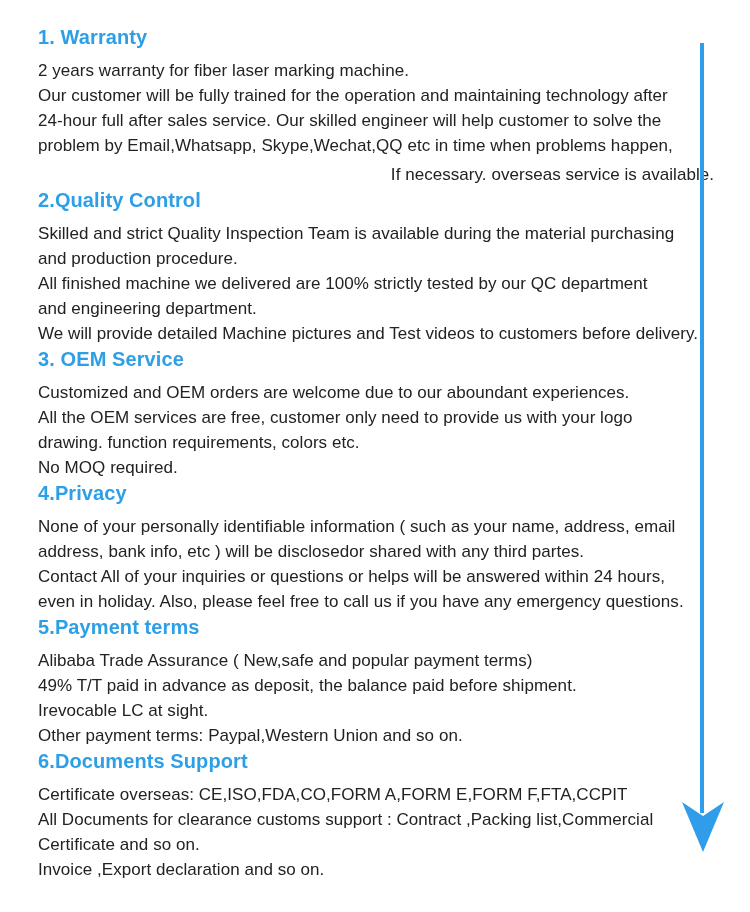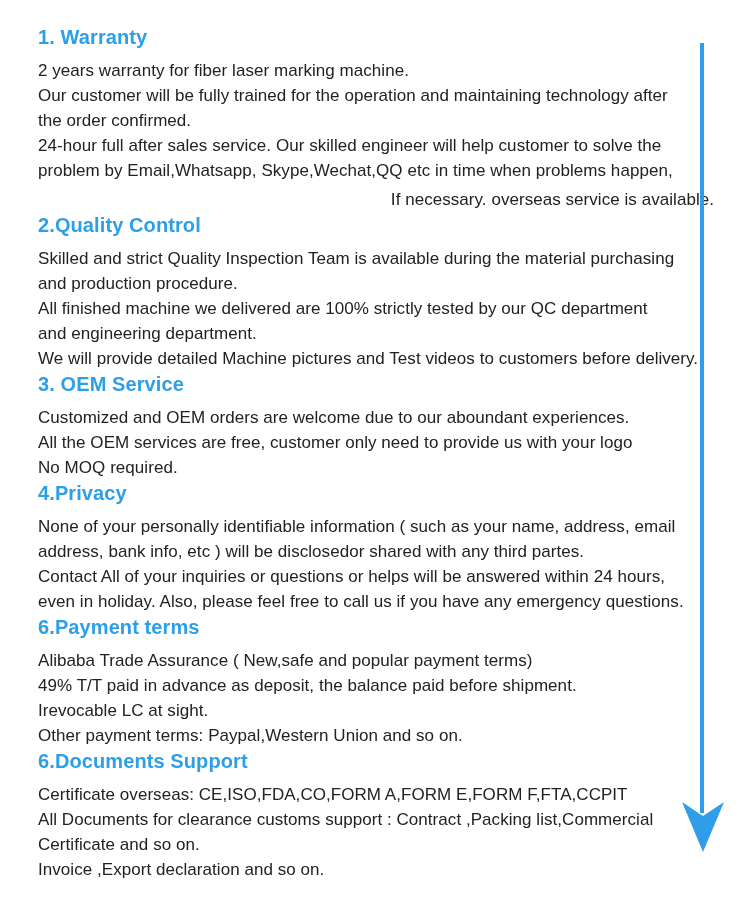--- a/index.html
+++ b/index.html
@@ -69,52 +69,52 @@
 </style>
 </head>
 <body>
 
 <div class="page">
 
   <section class="section">
     <h2 class="section-title">1. Warranty</h2>
     <div class="line">2 years warranty for fiber laser marking machine.</div>
     <div class="line">Our customer will be fully trained for the operation and maintaining technology after</div>
-    <div class="line">the order confirmed.</div>
     <div class="line">24-hour full after sales service. Our skilled engineer will help customer to solve the</div>
     <div class="line">problem by Email,Whatsapp, Skype,Wechat,QQ etc in time when problems happen,</div>
     <div class="line gap-before">If necessary. overseas service is available.</div>
   </section>
 
   <section class="section">
     <h2 class="section-title">2.Quality Control</h2>
     <div class="line">Skilled and strict Quality Inspection Team is available during the material purchasing</div>
     <div class="line">and production procedure.</div>
     <div class="line">All finished machine we delivered are 100% strictly tested by our QC department</div>
     <div class="line">and engineering department.</div>
     <div class="line">We will provide detailed Machine pictures and Test videos to customers before delivery.</div>
   </section>
 
   <section class="section">
     <h2 class="section-title">3. OEM Service</h2>
     <div class="line">Customized and OEM orders are welcome due to our aboundant experiences.</div>
     <div class="line">All the OEM services are free, customer only need to provide us with your logo</div>
+    <div class="line">drawing. function requirements, colors etc.</div>
     <div class="line">No MOQ required.</div>
   </section>
 
   <section class="section">
     <h2 class="section-title">4.Privacy</h2>
     <div class="line">None of your personally identifiable information ( such as your name, address, email</div>
     <div class="line">address, bank info, etc ) will be disclosedor shared with any third partes.</div>
     <div class="line">Contact All of your inquiries or questions or helps will be answered within 24 hours,</div>
     <div class="line">even in holiday. Also, please feel free to call us if you have any emergency questions.</div>
   </section>
 
   <section class="section">
-    <h2 class="section-title">6.Payment terms</h2>
+    <h2 class="section-title">5.Payment terms</h2>
     <div class="line">Alibaba Trade Assurance ( New,safe and popular payment terms)</div>
     <div class="line">49% T/T paid in advance as deposit, the balance paid before shipment.</div>
     <div class="line">Irevocable LC at sight.</div>
     <div class="line">Other payment terms: Paypal,Western Union and so on.</div>
   </section>
 
   <section class="section">
     <h2 class="section-title">6.Documents Support</h2>
     <div class="line">Certificate overseas: CE,ISO,FDA,CO,FORM A,FORM E,FORM F,FTA,CCPIT</div>
     <div class="line">All Documents for clearance customs support : Contract ,Packing list,Commercial</div>

